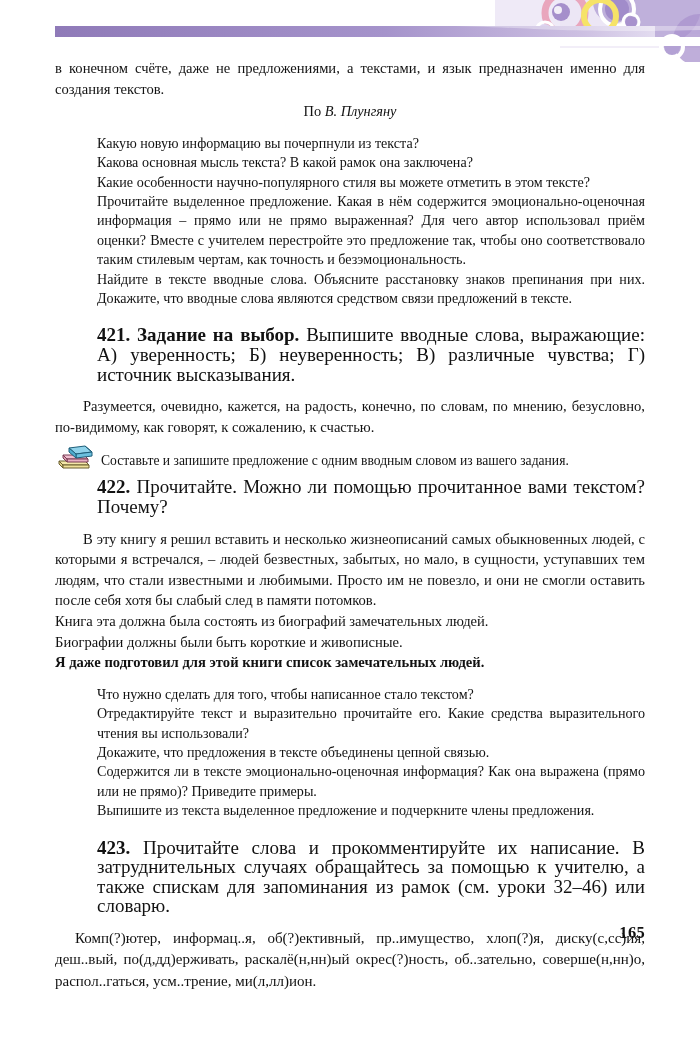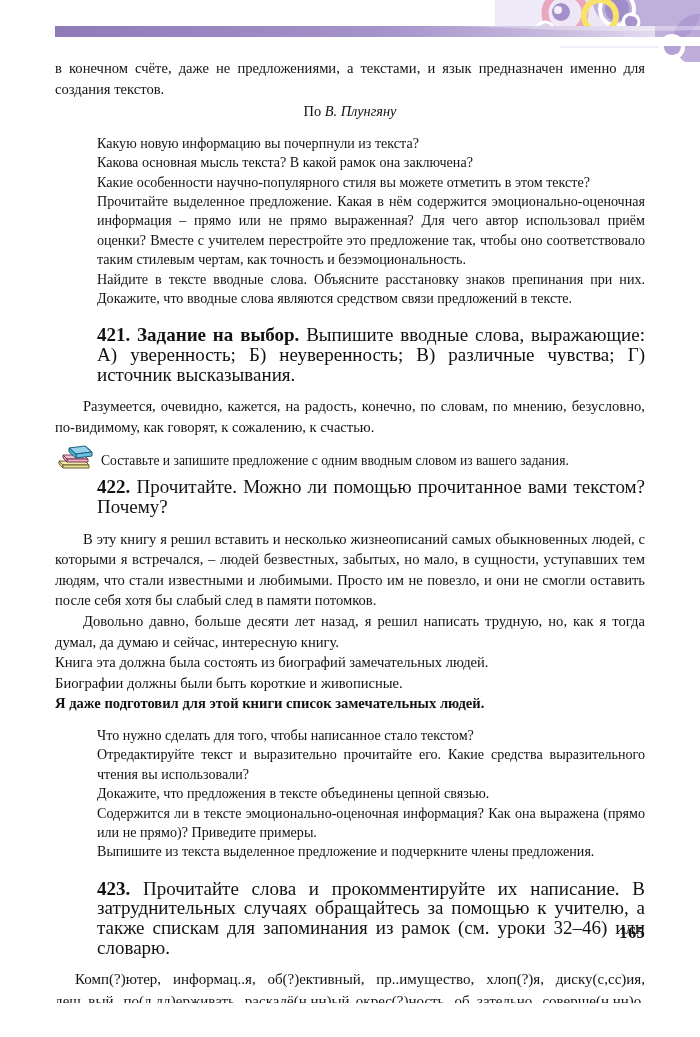--- a/index.html
+++ b/index.html
@@ -237,21 +237,20 @@
       <span class="icon-text">Составьте и запишите предложение с одним вводным словом из вашего задания.</span>
     </div>
 
     <div class="gap-s"></div>
 
     <p class="exercise"><span class="ex-num">422.</span><span> Прочитайте. Можно ли помощью прочитанное вами текстом? Почему?</span></p>
 
     <div class="gap-m"></div>
 
     <p class="para">В эту книгу я решил вставить и несколько жизнеописаний самых обыкновенных людей, с которыми я встречался, – людей безвестных, забытых, но мало, в сущности, уступавших тем людям, что стали известными и любимыми. Просто им не повезло, и они не смогли оставить после себя хотя бы слабый след в памяти потомков.</p>
-    <p class="para">Довольно давно, больше десяти лет назад, я решил написать трудную, но, как я тогда думал, да думаю и сейчас, интересную книгу.</p>
     <p class="para" style="text-indent:0;">Книга эта должна была состоять из биографий замечательных людей.</p>
     <p class="noindent">Биографии должны были быть короткие и живописные.</p>
     <p class="noindent b">Я даже подготовил для этой книги список замечательных людей.</p>
 
 
     <div class="gap-m"></div>
 
     <div class="qblock">
       <p class="q">Что нужно сделать для того, чтобы написанное стало текстом?</p>
       <p class="q">Отредактируйте текст и выразительно прочитайте его. Какие средства выразительного чтения вы использовали?</p>

